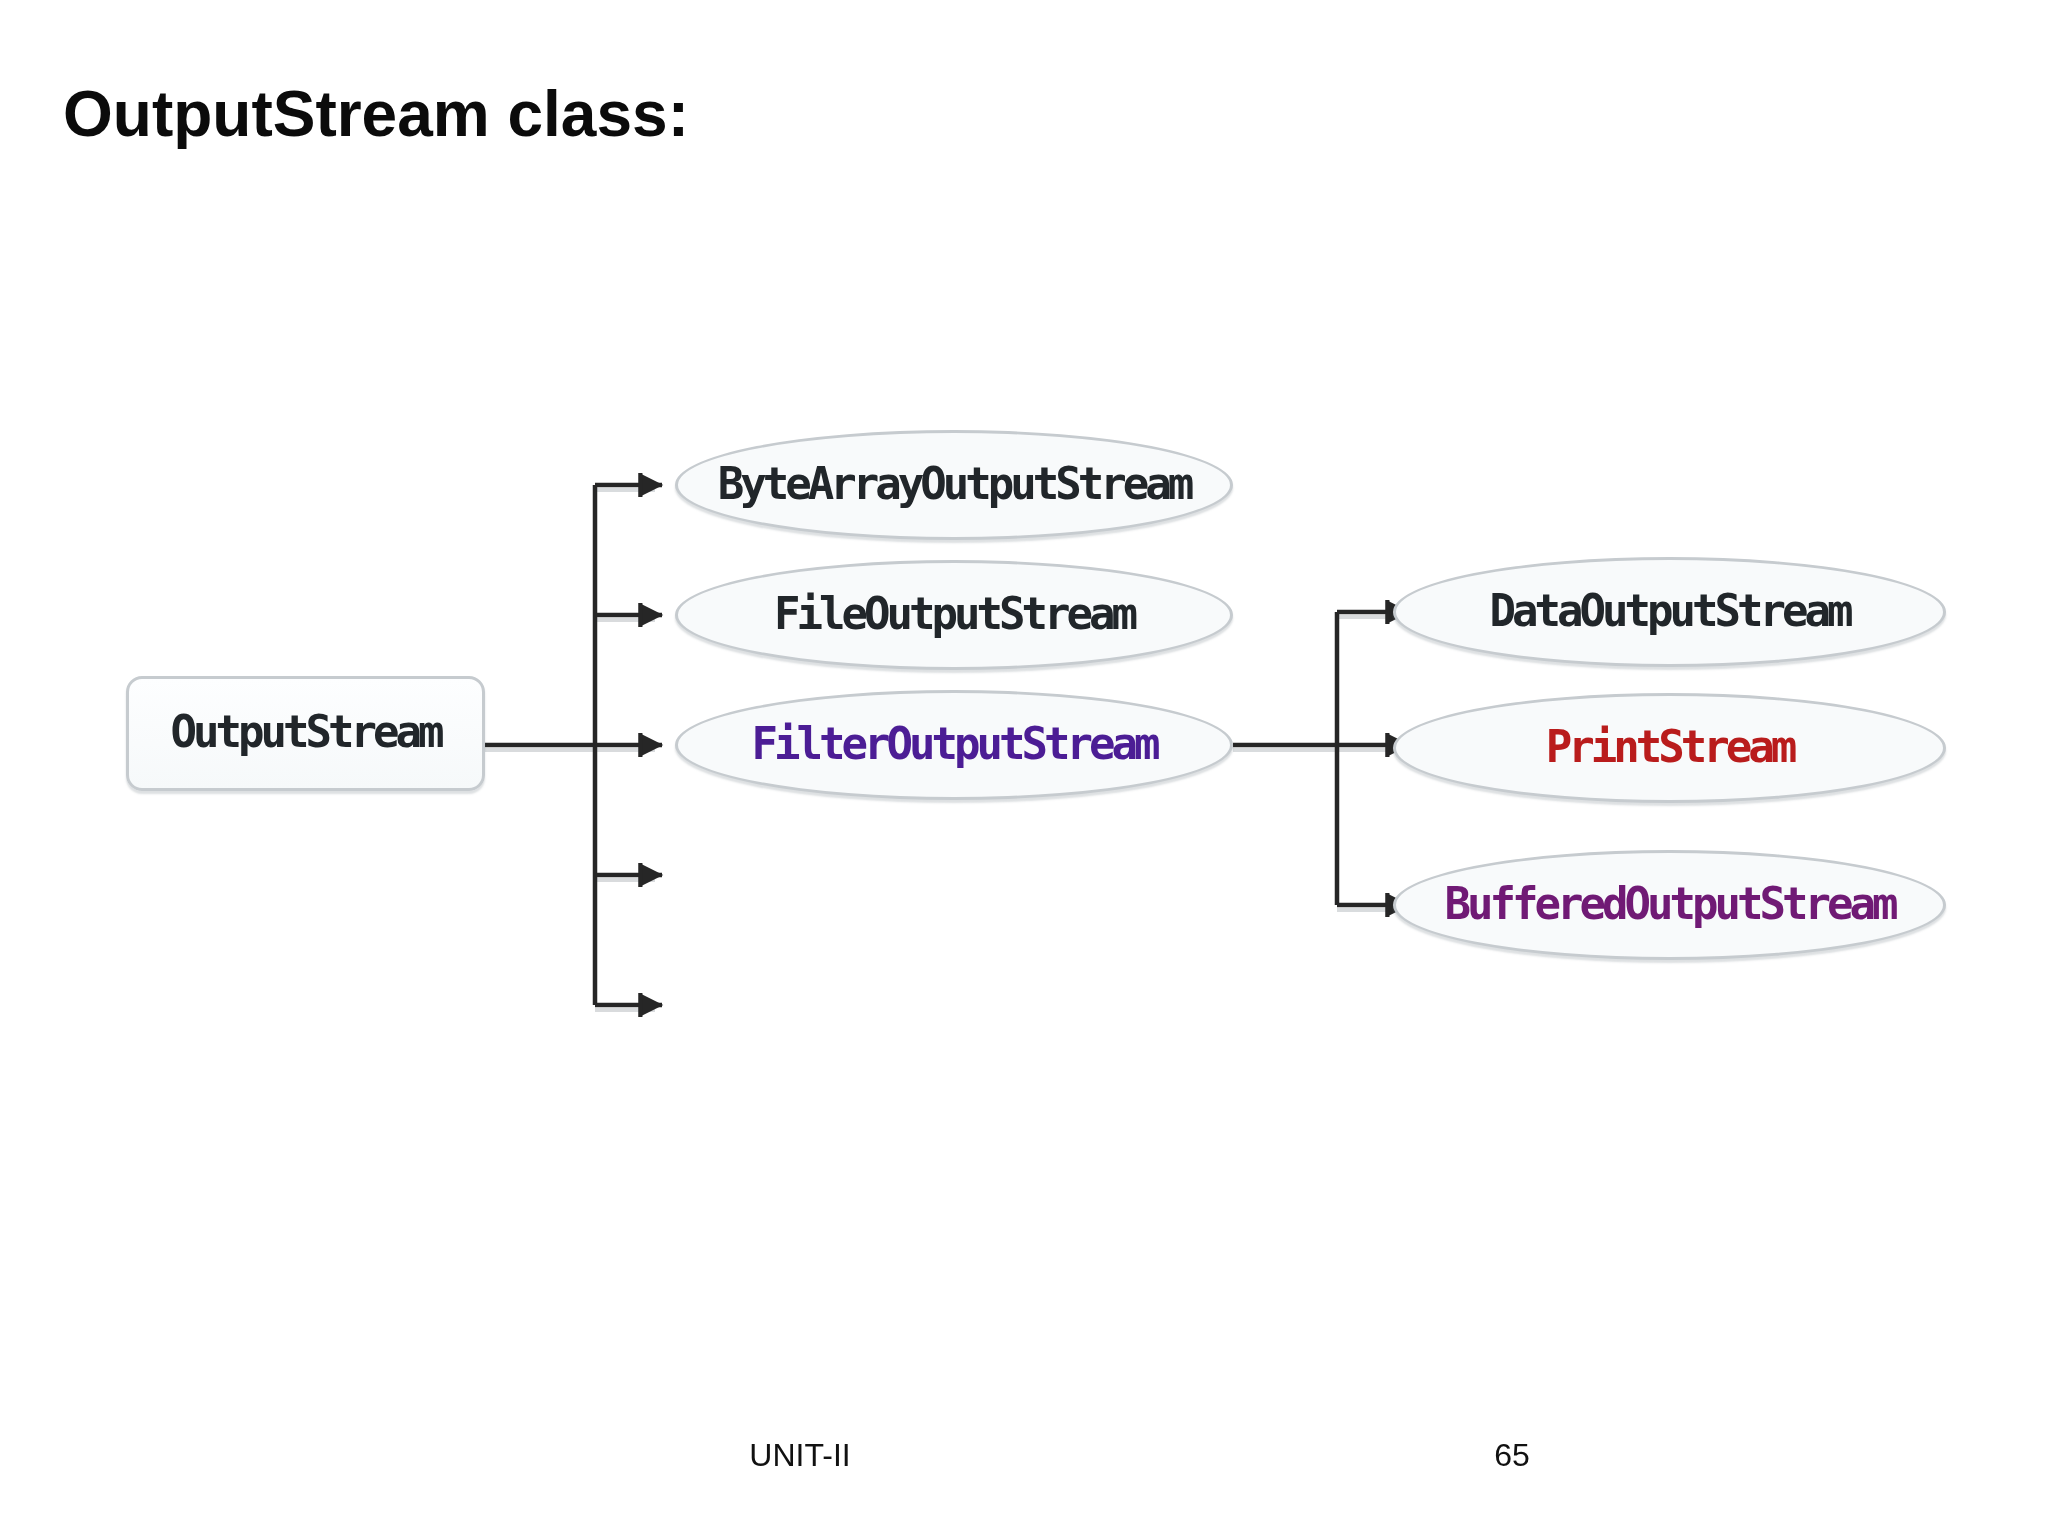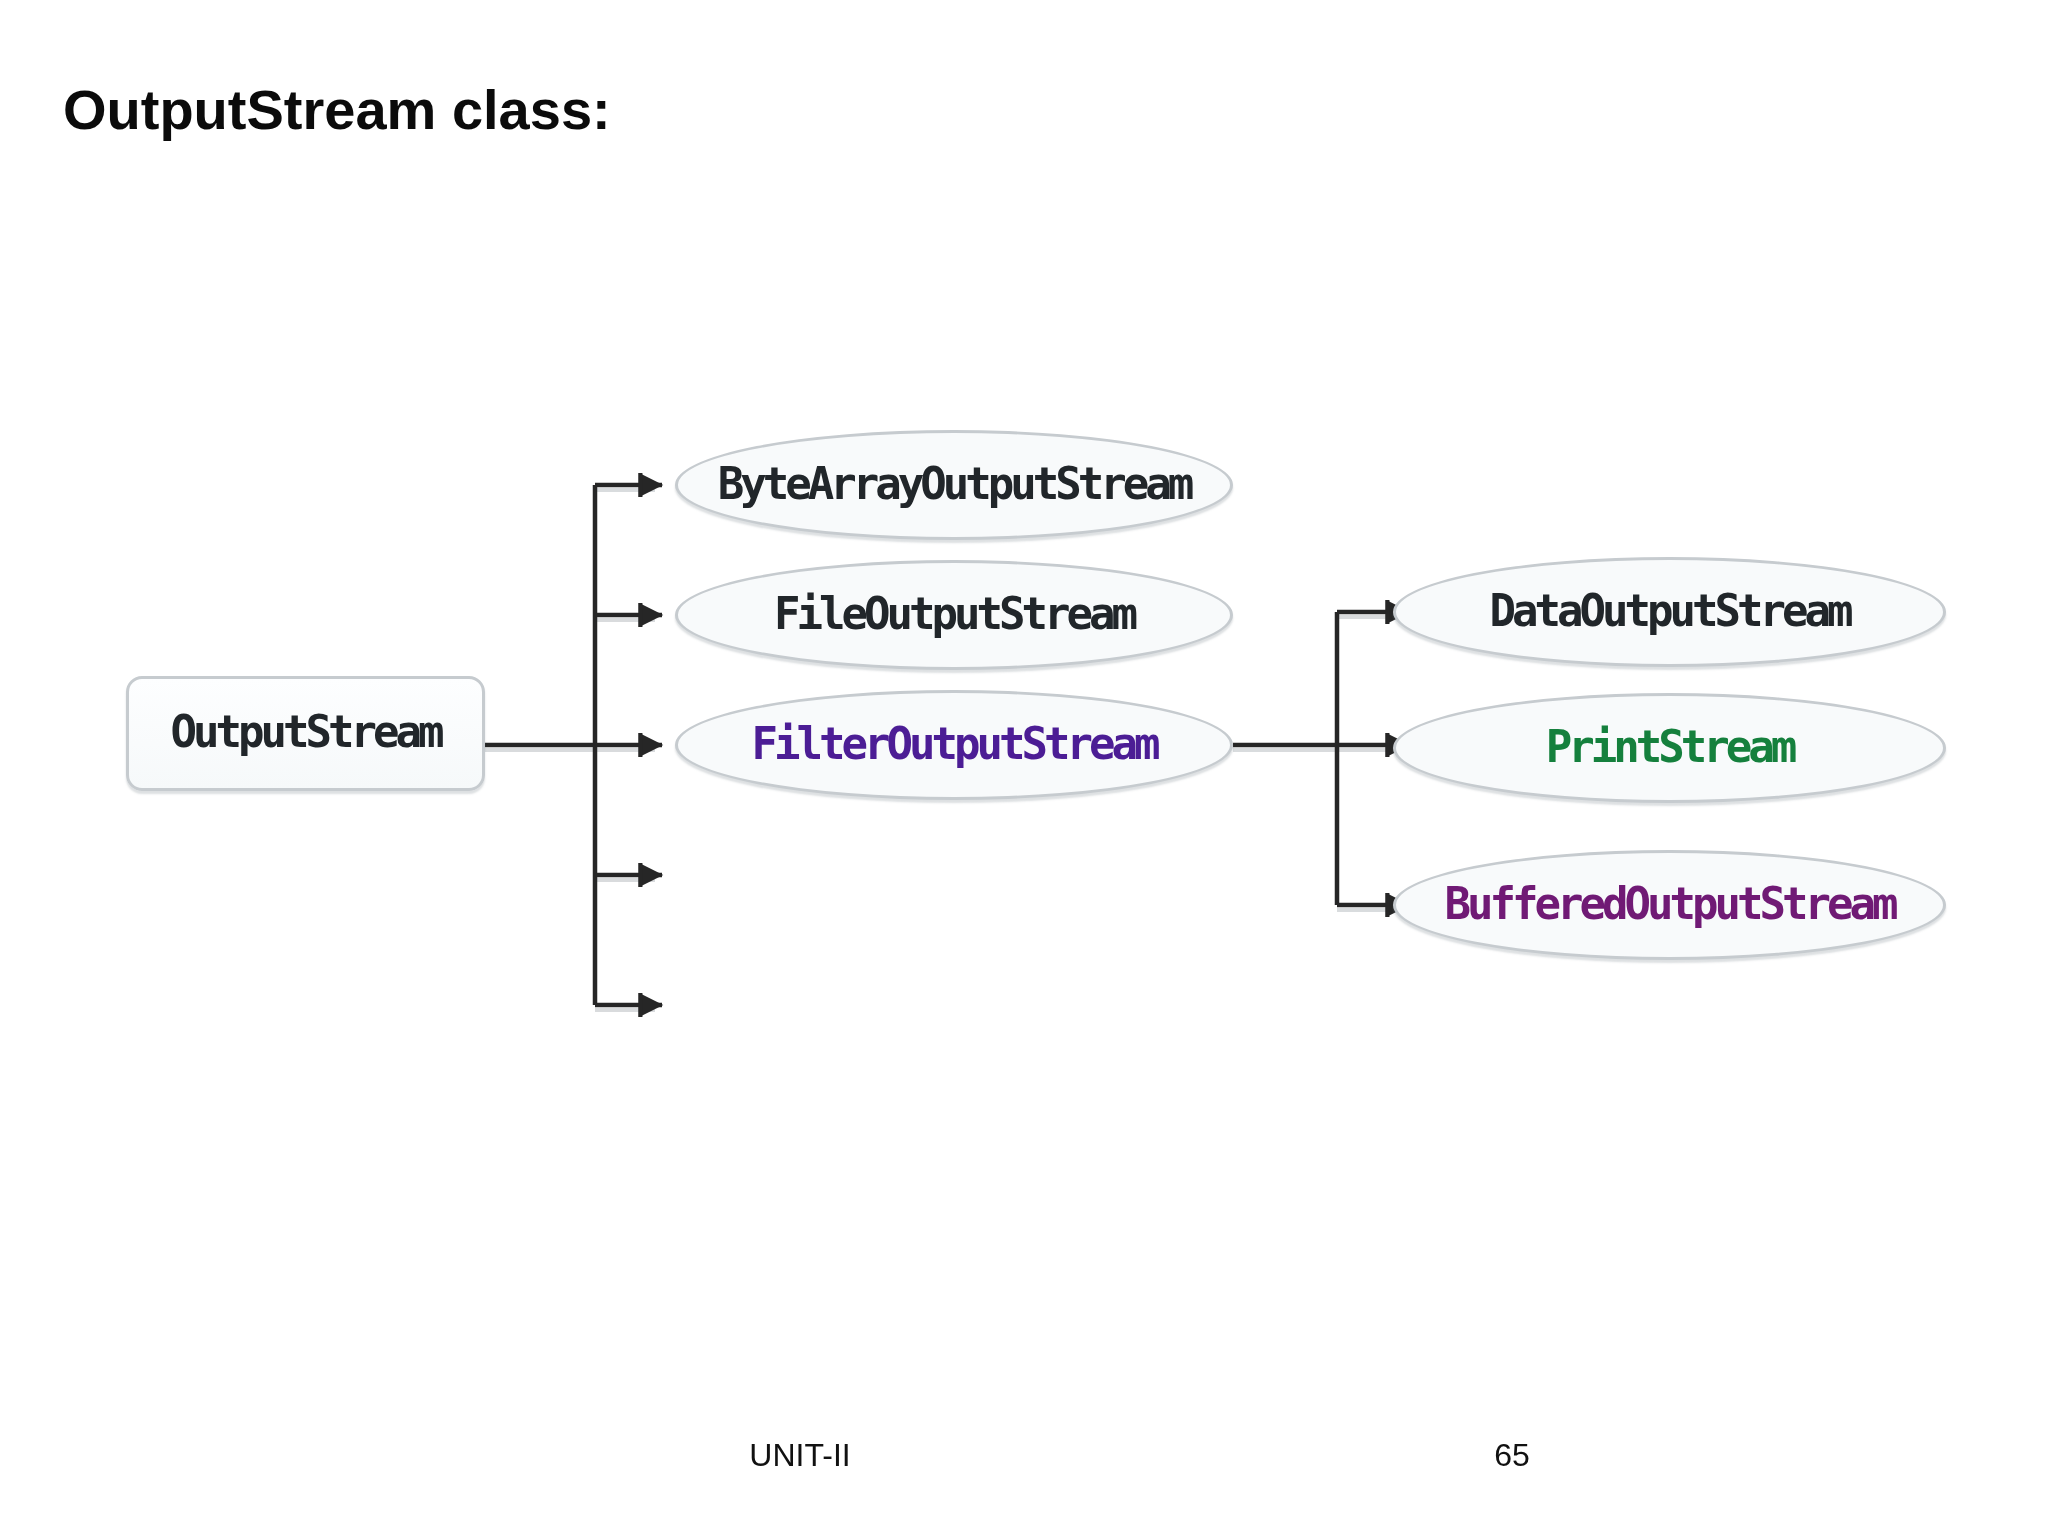--- a/index.html
+++ b/index.html
@@ -6,21 +6,21 @@
   .slide{
     position:relative;
     width:2048px;height:1536px;
     background:#ffffff;
     overflow:hidden;
     font-family:"Liberation Sans", sans-serif;
   }
   .page-title{
     position:absolute;
     left:63px;top:76px;
-    font-size:56px;
+    font-size:64px;
     font-weight:bold;
     letter-spacing:0px;
     color:#0b0b0b;
     line-height:1.2;
     white-space:nowrap;
   }
   .connectors{
     position:absolute;left:0;top:0;width:2048px;height:1536px;
   }
   .node{
@@ -119,21 +119,21 @@
     <span class="label" style="color: rgb(33, 38, 42);">FileOutputStream</span>
   </div>
   <div class="node ellipse mid m2" style="border-color: rgb(198, 203, 207);">
     <span class="label" style="color: #4c1d95;">FilterOutputStream</span>
   </div>
 
   <div class="node ellipse right r0" style="border-color: rgb(198, 203, 207);">
     <span class="label" style="color: rgb(33, 38, 42);">DataOutputStream</span>
   </div>
   <div class="node ellipse right r1" style="border-color: rgb(198, 203, 207);">
-    <span class="label" style="color: #15803d;">PrintStream</span>
+    <span class="label" style="color: #b91c1c;">PrintStream</span>
   </div>
   <div class="node ellipse right r2" style="border-color: rgb(198, 203, 207);">
     <span class="label" style="color: #701a75;">BufferedOutputStream</span>
   </div>
 
   <div class="footer-text footer-unit">UNIT-II</div>
   <div class="footer-text footer-page">65</div>
 
 </div>
 

